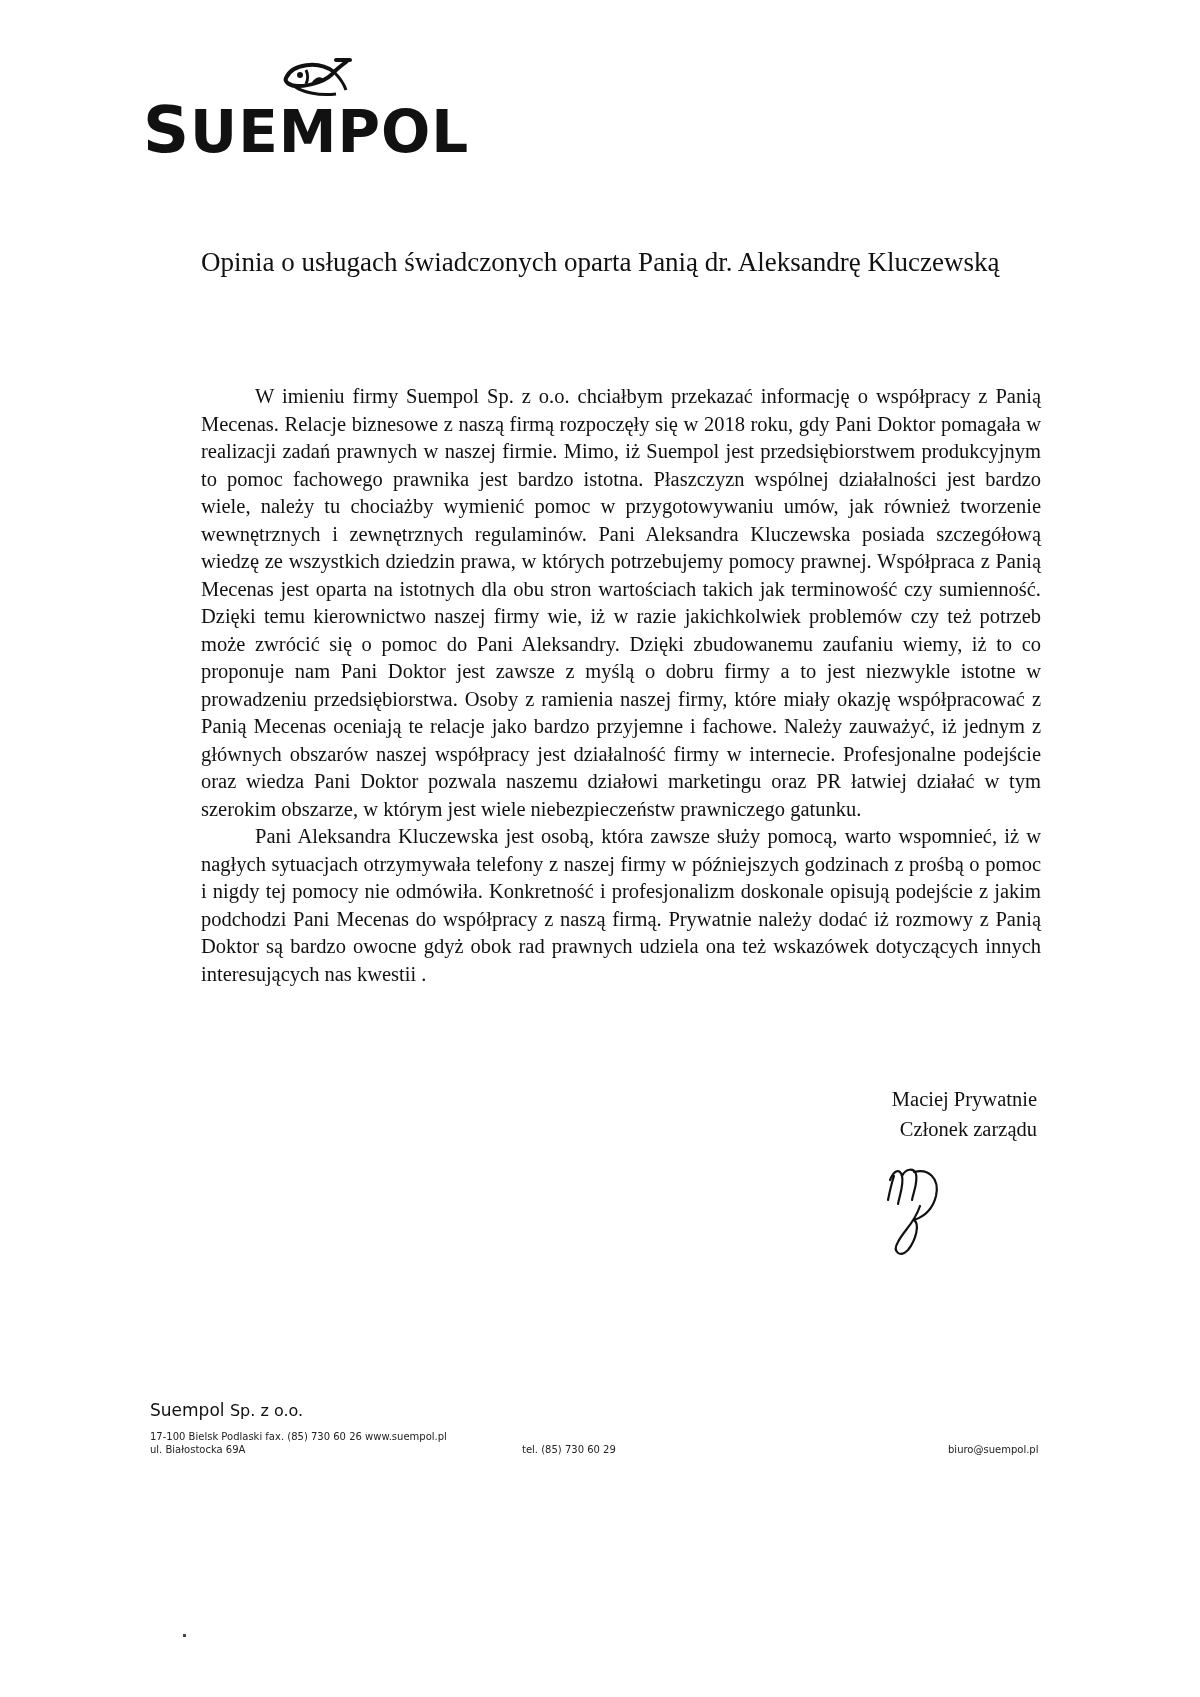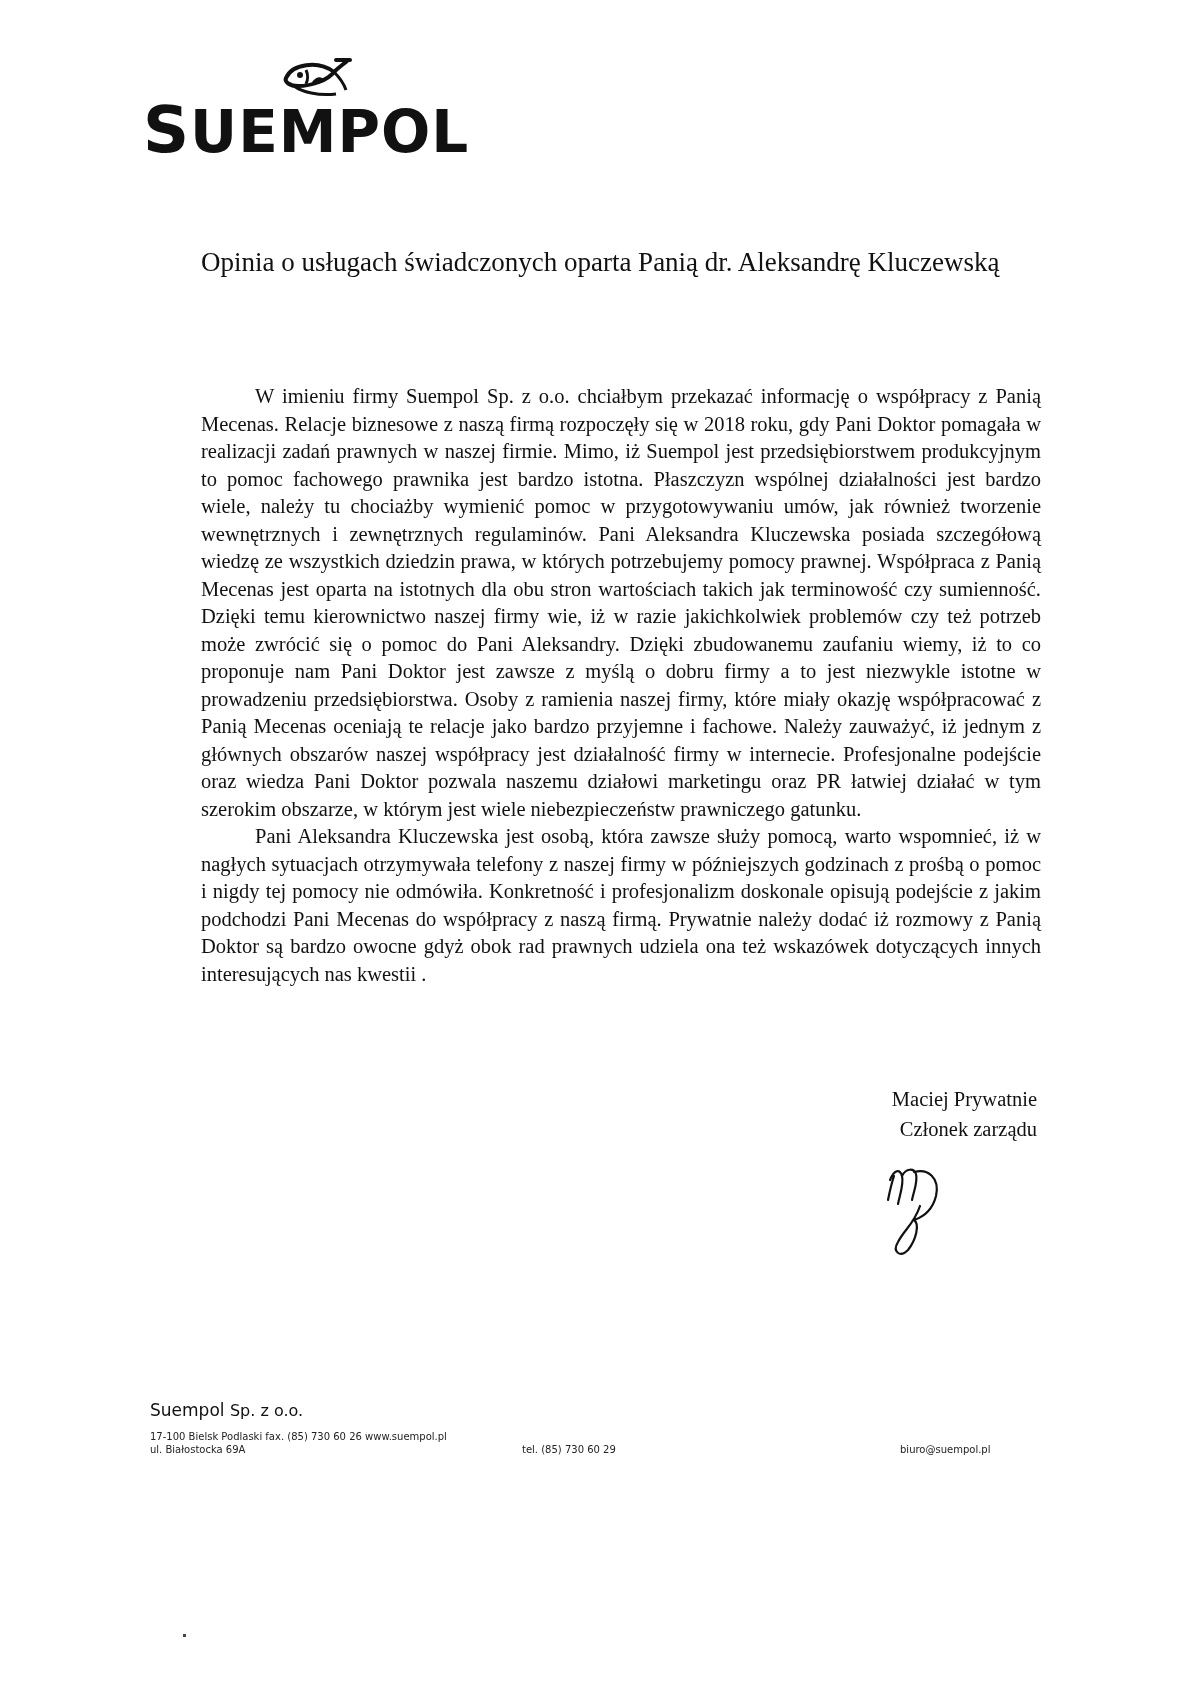--- a/index.html
+++ b/index.html
@@ -139,15 +139,15 @@
   <path d="M8 40 C10 30, 12 22, 14 16 M10 20 C14 10, 20 8, 22 16 C24 24, 20 34, 18 44 M22 16 C26 8, 34 8, 36 14 C38 22, 34 30, 32 40 M34 12 C48 8, 60 18, 56 36 C52 52, 40 58, 34 60 C40 64, 36 80, 28 90 C20 98, 12 92, 18 82 C24 70, 34 64, 40 46" fill="none" stroke="#111" stroke-width="2.2" stroke-linecap="round"></path>
 </svg>
 
 <div class="footer-company">
   <span>Suempol</span>
   <span class="suffix">Sp. z o.o.</span>
 </div>
 <div class="footer-line" style="left:150px; top:1444px;">ul. Białostocka 69A</div>
 <div class="footer-line" style="left:150px; top:1431px;">17-100 Bielsk Podlaski fax. (85) 730 60 26 www.suempol.pl</div>
 <div class="footer-line" style="left:522px; top:1444px;">tel. (85) 730 60 29</div>
-<div class="footer-line" style="left:900px; top:1444px;">biuro@suempol.pl</div>
+<div class="footer-line" style="left:948px; top:1444px;">biuro@suempol.pl</div>
 
 <div class="stray-dot"></div>
 
 </body></html>

